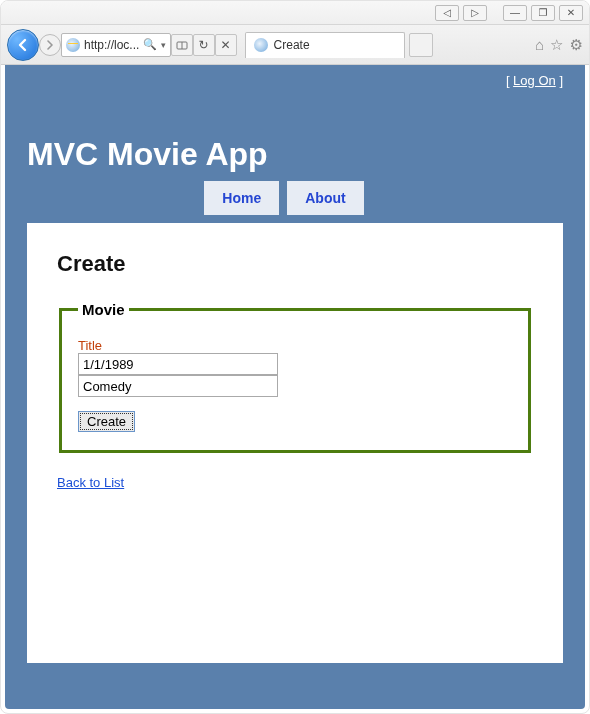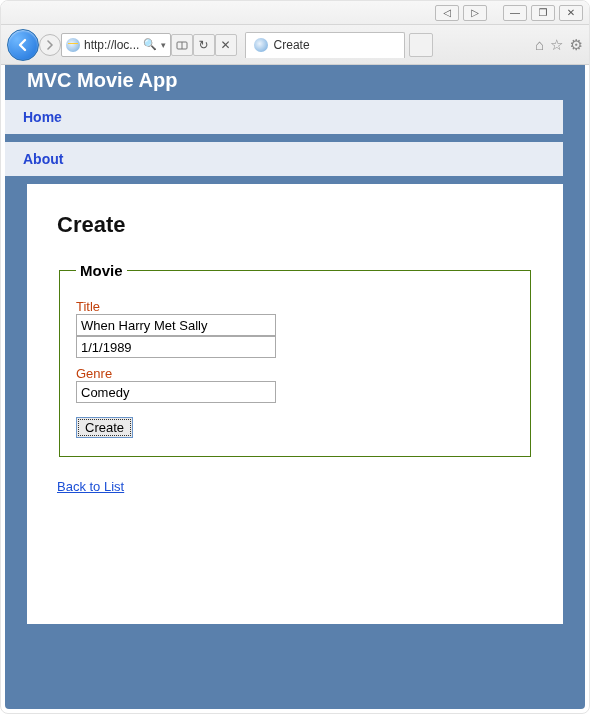--- a/index.html
+++ b/index.html
@@ -118,28 +118,28 @@
   }
   .logon {
     text-align:right;
     color:#fff;
     padding:8px 22px 0 0;
     font-size:13px;
   }
   .logon a { color:#fff; text-decoration:underline; }
   .app-title {
     color:#fff;font-weight:bold;
-    font-size:20px;
+    font-size:32px;
     padding: 4px 0 8px 22px;
     font-family:"Trebuchet MS","Segoe UI",Arial,sans-serif;
+    margin-top:44px;
   }
   .nav {
     display:flex;justify-content:center;gap:8px;
     padding:0 22px 8px 0;
-    flex-direction:column;
   }
   .nav a {
     display:block;
     background:#e7ecf4;
     color:#2546d2;
     font-weight:bold;
     padding:9px 18px;
     text-decoration:none;
     font-size:14px;
   }
@@ -147,21 +147,21 @@
     background:#fff;
     margin:0 22px 20px 22px;
     padding:28px 30px 30px 30px;
     min-height:440px;
   }
   .page-h2 {
     font-size:22px;font-weight:bold;color:#111;margin:0 0 24px 0;
     font-family:"Trebuchet MS","Segoe UI",Arial,sans-serif;
   }
   fieldset {
-    border:1px solid #4d7c0f;
+    border:3px solid #4d7c0f;
     padding:12px 16px 18px 16px;
   }
   legend {
     font-weight:bold;font-size:15px;padding:0 4px;
     font-family:"Trebuchet MS","Segoe UI",Arial,sans-serif;
   }
   .editor-label { color:#c2410c;font-size:13px;margin-top:8px; }
   .editor-field input[type=text] {
     width:200px;height:22px;border:1px solid #aaa;padding:1px 4px;
     font-size:13px;font-family:Arial,sans-serif;
@@ -227,44 +227,43 @@
 
   <div class="right-tools">
     <span>⌂</span>
     <span>☆</span>
     <span>⚙</span>
   </div>
 </div>
 
 <div class="viewport">
 
+  <div class="logon">
+    [ <a href="#">Log On</a> ]
+  </div>
 
   <div class="app-title">MVC Movie App</div>
 
   <div class="nav">
     <a href="#">Home</a>
     <a href="#">About</a>
   </div>
 
   <div class="main">
     <h2 class="page-h2">Create</h2>
 
     <fieldset>
       <legend>Movie</legend>
 
       <div class="editor-label">Title</div>
-      <div class="editor-field">
-        <input type="text" value="When Harry Met Sally" style="">
-      </div>
 
       <div class="editor-field">
         <input type="text" value="1/1/1989" style="">
       </div>
 
-      <div class="editor-label">Genre</div>
       <div class="editor-field">
         <input type="text" value="Comedy" style="">
       </div>
 
 
       <div class="submit-row">
         <input type="submit" value="Create" style="">
       </div>
     </fieldset>
 

